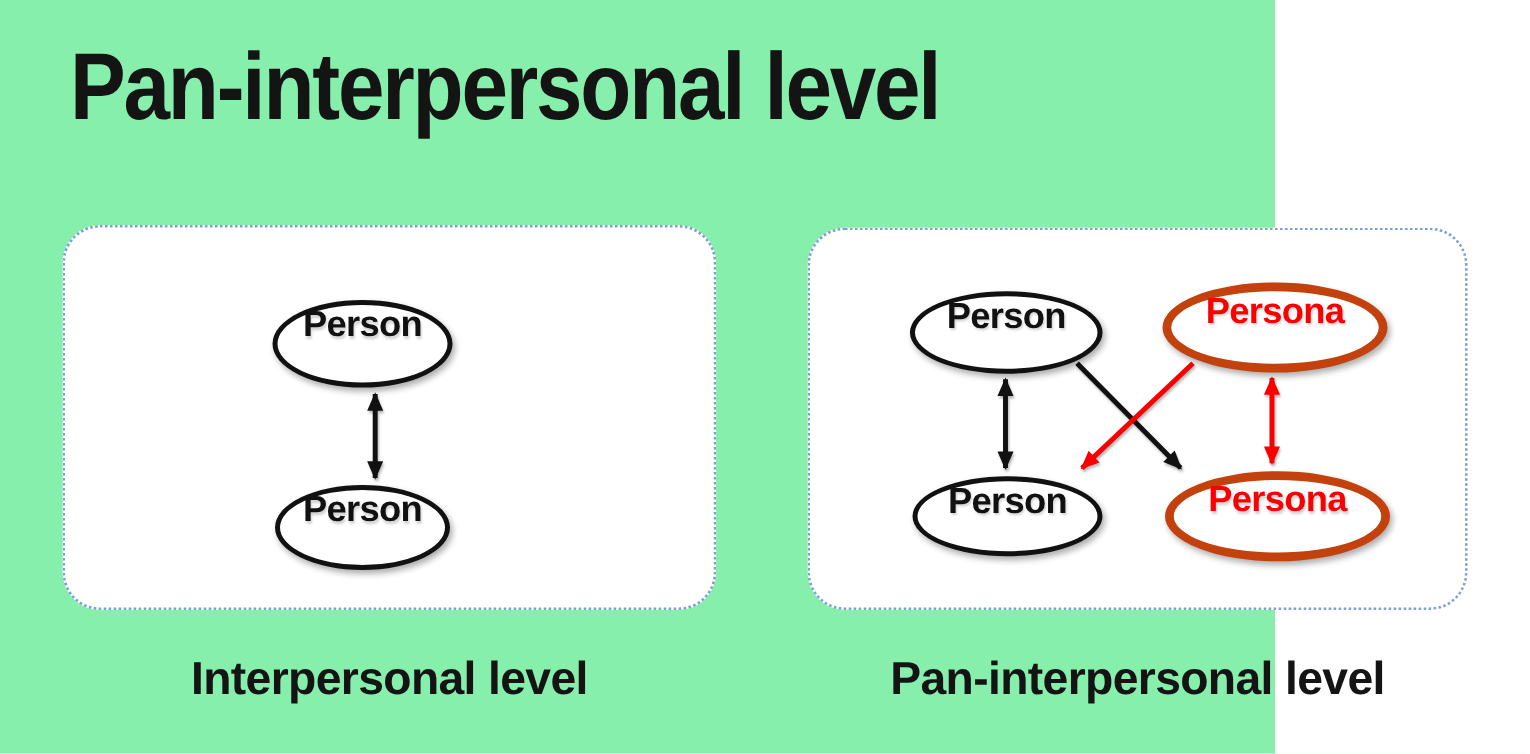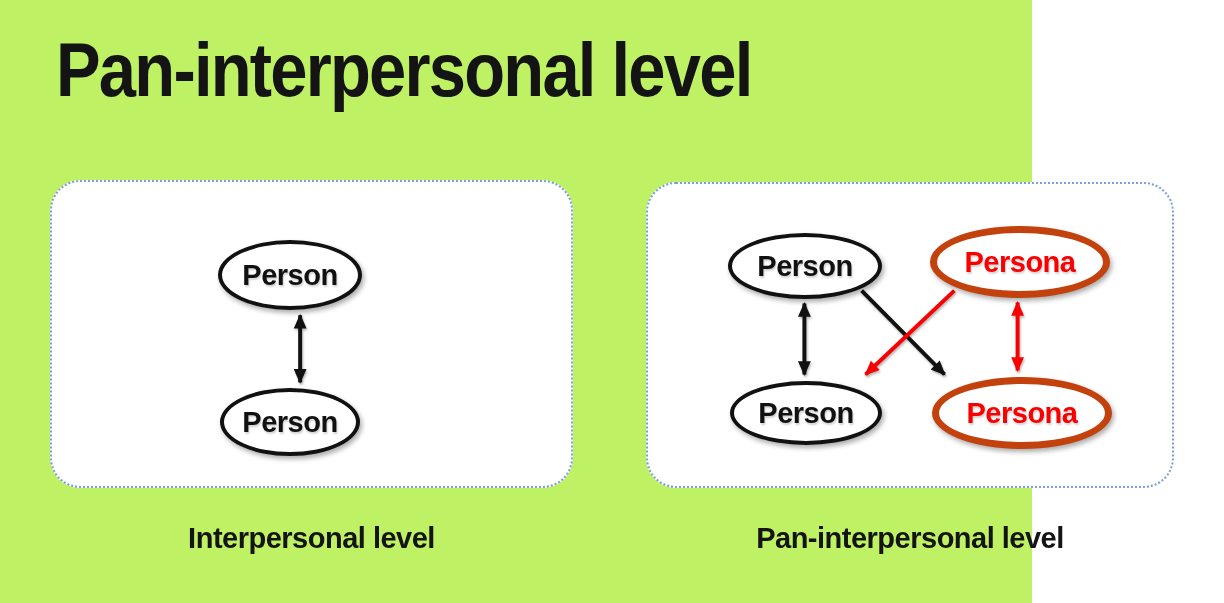--- a/index.html
+++ b/index.html
@@ -8,22 +8,21 @@
     background: #ffffff;
     width: 1224px;
     height: 603px;
     overflow: hidden;
     font-family: "Liberation Sans", sans-serif;
   }
   .slide {
     position: relative;
     width: 1020px;
     height: 603px;
-    background: #bef264;
-    padding-left: 12px;
+    background: #86efac;
   }
   .title {
     position: absolute;
     left: 56px;
     top: 30px;
     margin: 0;
     font-size: 76px;
     font-weight: 600;
     letter-spacing: -2px;
     color: #141414;
@@ -47,39 +46,38 @@
     width: 100%; height: 100%;
     z-index: 1;
     filter: drop-shadow(1px 2px 1px rgba(0,0,0,0.28));
   }
   .node {
     position: absolute;
     z-index: 2;
     border-radius: 50%;
     background: #ffffff;
     display: flex;
-    align-items: center;
     justify-content: center;
     box-sizing: border-box;
     box-shadow: 2px 3px 5px rgba(0,0,0,0.33);
   }
   .node span {
     font-size: 29px;
     font-weight: 600;
     letter-spacing: -0.5px;
     text-shadow: 1px 2px 2px rgba(0,0,0,0.18);
     white-space: nowrap;
   }
   .node-black { border: 4px solid #111111; color: #111111; }
   .node-red   { border: 7px solid #c2410c; color: #fb0000; }
   .caption {
     position: absolute;
     top: 522px;
     text-align: center;
-    font-size: 29px;
+    font-size: 37px;
     font-weight: 600;
     letter-spacing: -0.5px;
     color: #141414;
     white-space: nowrap;
   }
   .caption-left  { left: 50px;  width: 523px; }
   .caption-right { left: 646px; width: 528px; }
 </style>
 </head>
 <body>

